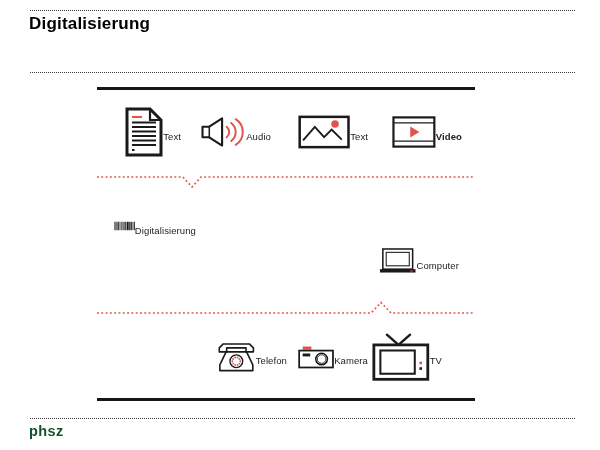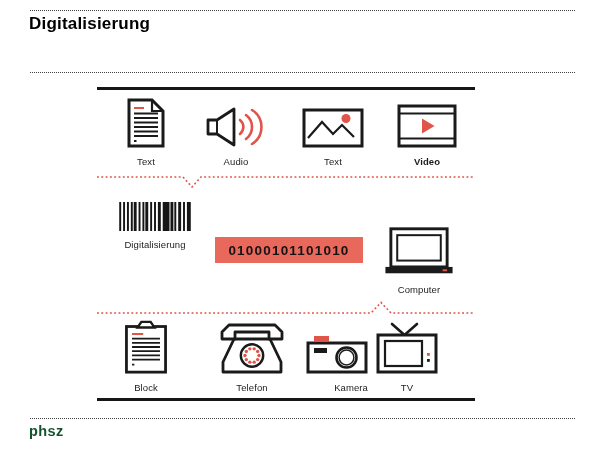--- a/index.html
+++ b/index.html
@@ -16,32 +16,32 @@
   .logo { position:absolute; left:29px; top:423px; font-size:14.5px; font-weight:700; color:#14532d; letter-spacing:0.4px; }
 
   .solidline { position:absolute; left:97px; width:378px; height:2.5px; background:#161616; }
   .solidline.top { top:87px; }
   .solidline.bottom { top:398px; }
 
   .sep { position:absolute; left:97px; }
   .sep.one { top:170px; }
   .sep.two { top:299px; }
 
-  .cell { position:absolute; display:flex; flex-direction:column; align-items:center; justify-content:flex-end; }
+  .cell { position:absolute; display:flex; flex-direction:row; align-items:center; justify-content:flex-end; }
   .cell .lbl { font-size:9.5px; color:#1c1c1c; margin-top:8px; letter-spacing:0.1px; white-space:nowrap; }
   .row1 { top:97px; height:70px; width:70px; }
   .row3 { top:320px; height:73px; width:70px; }
 
   .c-text   { left:111px; }
   .c-audio  { left:201px; }
   .c-bild   { left:298px; }
   .c-video  { left:392px;font-weight:bold; }
   .c-block  { left:111px; }
   .c-telefon{ left:217px; }
-  .c-kamera { left:298px;align-items:flex-end; }
+  .c-kamera { left:298px; }
   .c-tv     { left:372px; }
 
   .c-barcode { left:114px; top:202px; width:82px; height:48px; }
   .c-computer{ left:379px; top:227px; width:80px; height:68px;justify-content:space-between; }
 
   .binary-box { position:absolute; left:215px; top:237px; width:148px; height:26px;
     background:#e8685c; display:flex; align-items:center; justify-content:center;
     font-size:13.5px; font-weight:700; color:#141414; letter-spacing:1.2px; }
 </style>
 </head>
@@ -123,53 +123,35 @@
         <rect x="53" width="3" height="30"></rect>
           <rect x="57" width="2" height="30"></rect>
         <rect x="61" width="3" height="30"></rect>
           <rect x="66" width="2" height="30"></rect>
         <rect x="70" width="4" height="30"></rect>
       </g>
     </svg>
     <span class="lbl">Digitalisierung</span>
   </div>
 
-  <div class="binary-box">
-    <span>01000101101010</span>
-  </div>
 
   <div class="cell c-computer">
     <svg width="78" height="54" viewBox="0 0 78 54">
       <rect x="8" y="2" width="62" height="42" fill="#fff" stroke="#1a1a1a" stroke-width="3.2"></rect>
       <rect x="15" y="9" width="48" height="28" fill="none" stroke="#1a1a1a" stroke-width="2.2"></rect>
       <rect x="2" y="44" width="74" height="7" fill="#1a1a1a"></rect>
       <rect x="65" y="46.6" width="5" height="2.2" fill="#e0544a"></rect>
     </svg>
     <span class="lbl">Computer</span>
   </div>
 
   <svg class="sep two" width="378" height="18" viewBox="0 0 378 18">
     <path d="M0,14 H274 L284,3.5 L294,14 H378" fill="none" stroke="#e0544a" stroke-width="1.6" stroke-dasharray="1.9 2.4"></path>
   </svg>
 
-  <div class="cell row3 c-block">
-    <svg width="46" height="58" viewBox="0 0 46 58">
-      <rect x="2" y="7" width="42" height="49" fill="#fff" stroke="#1a1a1a" stroke-width="3"></rect>
-      <path d="M14,8 L18,2 H28 L32,8 Z" fill="#fff" stroke="#1a1a1a" stroke-width="2.6"></path>
-      <line x1="8" y1="15" x2="20" y2="15" stroke="#e0544a" stroke-width="2.2"></line>
-      <line x1="8" y1="20" x2="38" y2="20" stroke="#1a1a1a" stroke-width="2"></line>
-      <line x1="8" y1="24.5" x2="38" y2="24.5" stroke="#1a1a1a" stroke-width="2"></line>
-      <line x1="8" y1="29" x2="38" y2="29" stroke="#1a1a1a" stroke-width="2"></line>
-      <line x1="8" y1="33.5" x2="38" y2="33.5" stroke="#1a1a1a" stroke-width="2"></line>
-      <line x1="8" y1="38" x2="38" y2="38" stroke="#1a1a1a" stroke-width="2"></line>
-      <line x1="8" y1="42.5" x2="38" y2="42.5" stroke="#1a1a1a" stroke-width="2"></line>
-      <line x1="8" y1="48" x2="10.5" y2="48" stroke="#1a1a1a" stroke-width="2"></line>
-    </svg>
-    <span class="lbl">Block</span>
-  </div>
 
   <div class="cell row3 c-telefon">
     <svg width="68" height="52" viewBox="0 0 68 52">
       <path d="M16,17 H52 L63,40 V50 H5 V40 Z" fill="#fff" stroke="#1a1a1a" stroke-width="2.8" stroke-linejoin="round"></path>
       <path d="M4,17 V10 L11,3 H57 L64,10 V17 H51 V10 H17 V17 Z" fill="#fff" stroke="#1a1a1a" stroke-width="2.8" stroke-linejoin="round"></path>
       <circle cx="34" cy="33.5" r="11.2" fill="#fff" stroke="#1a1a1a" stroke-width="2.4"></circle>
       <g fill="#e0544a">
         <circle cx="41" cy="33.5" r="1.7"></circle>
           <circle cx="39.66" cy="37.61" r="1.7"></circle>
         <circle cx="36.16" cy="40.16" r="1.7"></circle>

